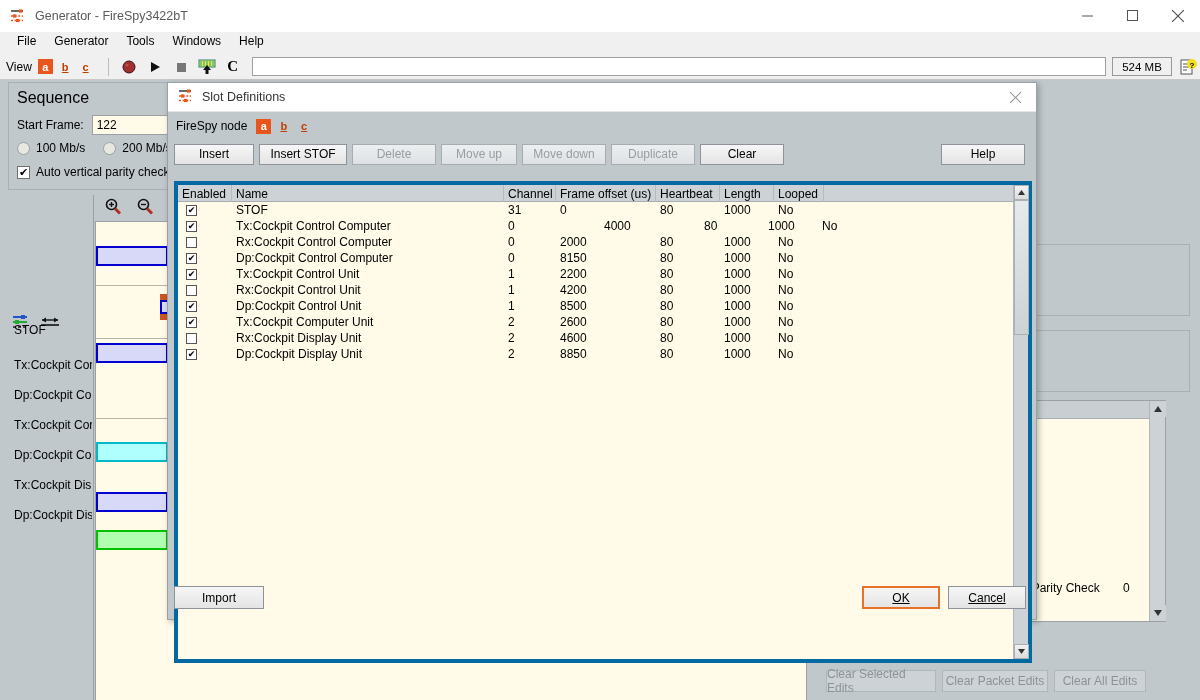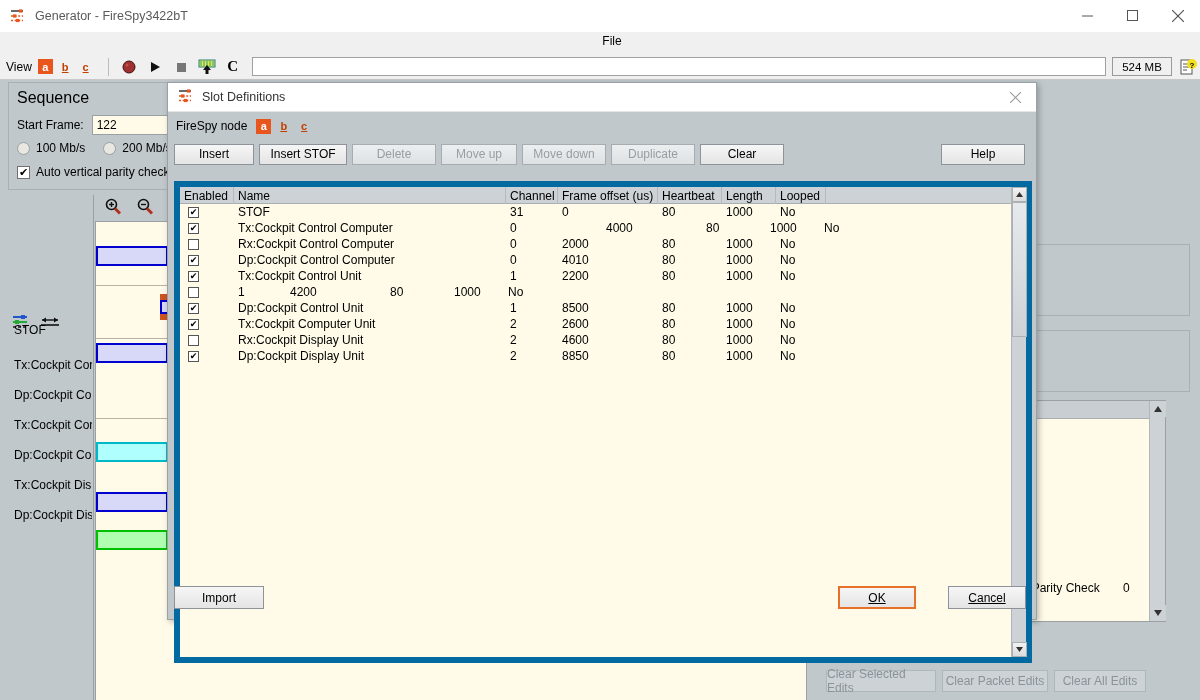--- a/index.html
+++ b/index.html
@@ -31,23 +31,22 @@
   .tb-btn {
     width: 45px; height: 32px; display: flex; align-items: center; justify-content: center;
     color: #555;
   }
   .tb-btn svg { display: block; }
 
   
   .menubar {
     position: absolute; left: 0; top: 32px; width: 1200px; height: 22px;
     background: #f0f0f0;
-    display: flex; align-items: center;
-    padding-left: 24px;
-    flex-direction: column;
+    display: flex; align-items: flex-start;
+    padding-left: 8px;
   }
   .menuitem { padding: 2px 9px; font-size: 12px; color: #000; }
 
   
   .toolbar {
     position: absolute; left: 0; top: 54px; width: 1200px; height: 26px;
     background: #f0f0f0;
     display: flex; align-items: center;
     border-bottom: 1px solid #c8c8c8;
   }
@@ -198,21 +197,21 @@
   }
   .btn {
     height: 21px; background: linear-gradient(#f6f6f6,#e4e4e4);
     border: 1px solid #8d9399; display: flex; align-items: center; justify-content: center;
     font-size: 12px; color: #000;
   }
   .btn.dis { color: #979da1; background: linear-gradient(#eceff0,#dde1e3); border-color:#a6acb0; }
 
   .tablewrap {
     position: absolute; left: 6px; top: 110px; width: 858px; height: 470px;
-    background: #fffbe8; border: 6px solid #0369a1;
+    background: #fffbe8; border: 4px solid #0369a1;
   }
   .thead {
     display: flex; height: 17px; background: #ccd2d6;
     border-bottom: 1px solid #a8aeb2; font-size: 12px;
   }
   .th {
     padding-left: 4px; display: flex; align-items: center;
     border-right: 1px solid #b4babe; height: 17px; overflow:hidden; white-space:nowrap;
   }
   .trow { display: flex; height: 16px; font-size: 12px; align-items: center; }
@@ -233,21 +232,21 @@
   }
   .tbl-sbar .thumb {
     position:absolute; left:0; width:15px;
     background: linear-gradient(#e6eaec,#ccd2d6); border:1px solid #aab0b4;
   }
 
   .dlg-footer {
     position: absolute; left: 0; bottom: 0; width: 100%; height: 42px;
   }
   .okbtn {
-    position: absolute; left: 670px; top: 9px; width: 78px; height: 23px;
+    position: absolute; left: 694px; top: 9px; width: 78px; height: 23px;
     background: linear-gradient(#f6f6f6,#e4e4e4);
     border: 1px solid #8d9399;
     outline: 2px solid #e8712a; outline-offset: -2px;
     display: flex; align-items: center; justify-content: center; font-size: 12px;
   }
   .cancelbtn {
     position: absolute; left: 780px; top: 9px; width: 78px; height: 23px;
     background: linear-gradient(#f6f6f6,#e4e4e4);
     border: 1px solid #8d9399;
     display: flex; align-items: center; justify-content: center; font-size: 12px;
@@ -603,21 +602,21 @@
           <div class="td" style="width:54px;">1000</div>
           <div class="td" style="width:50px;">No</div>
         </div>
 
         <div class="trow">
           <div class="td" style="width:54px;justify-content:flex-start;padding-left:8px;">
               <span class="cellchk">✔</span>
             </div>
           <div class="td" style="width:272px;">Dp:Cockpit Control Computer</div>
           <div class="td" style="width:52px;">0</div>
-          <div class="td" style="width:100px;">4010</div>
+          <div class="td" style="width:100px;">8150</div>
           <div class="td" style="width:64px;">80</div>
           <div class="td" style="width:54px;">1000</div>
           <div class="td" style="width:50px;">No</div>
         </div>
 
         <div class="trow">
           <div class="td" style="width:54px;justify-content:flex-start;padding-left:8px;">
               <span class="cellchk">✔</span>
             </div>
           <div class="td" style="width:272px;">Tx:Cockpit Control Unit</div>
@@ -625,20 +624,21 @@
           <div class="td" style="width:100px;">2200</div>
           <div class="td" style="width:64px;">80</div>
           <div class="td" style="width:54px;">1000</div>
           <div class="td" style="width:50px;">No</div>
         </div>
 
         <div class="trow">
           <div class="td" style="width:54px;justify-content:flex-start;padding-left:8px;">
               <span class="cellchk"></span>
             </div>
+          <div class="td" style="width:272px;">Rx:Cockpit Control Unit</div>
           <div class="td" style="width:52px;">1</div>
           <div class="td" style="width:100px;">4200</div>
           <div class="td" style="width:64px;">80</div>
           <div class="td" style="width:54px;">1000</div>
           <div class="td" style="width:50px;">No</div>
         </div>
 
         <div class="trow">
           <div class="td" style="width:54px;justify-content:flex-start;padding-left:8px;">
               <span class="cellchk">✔</span>

